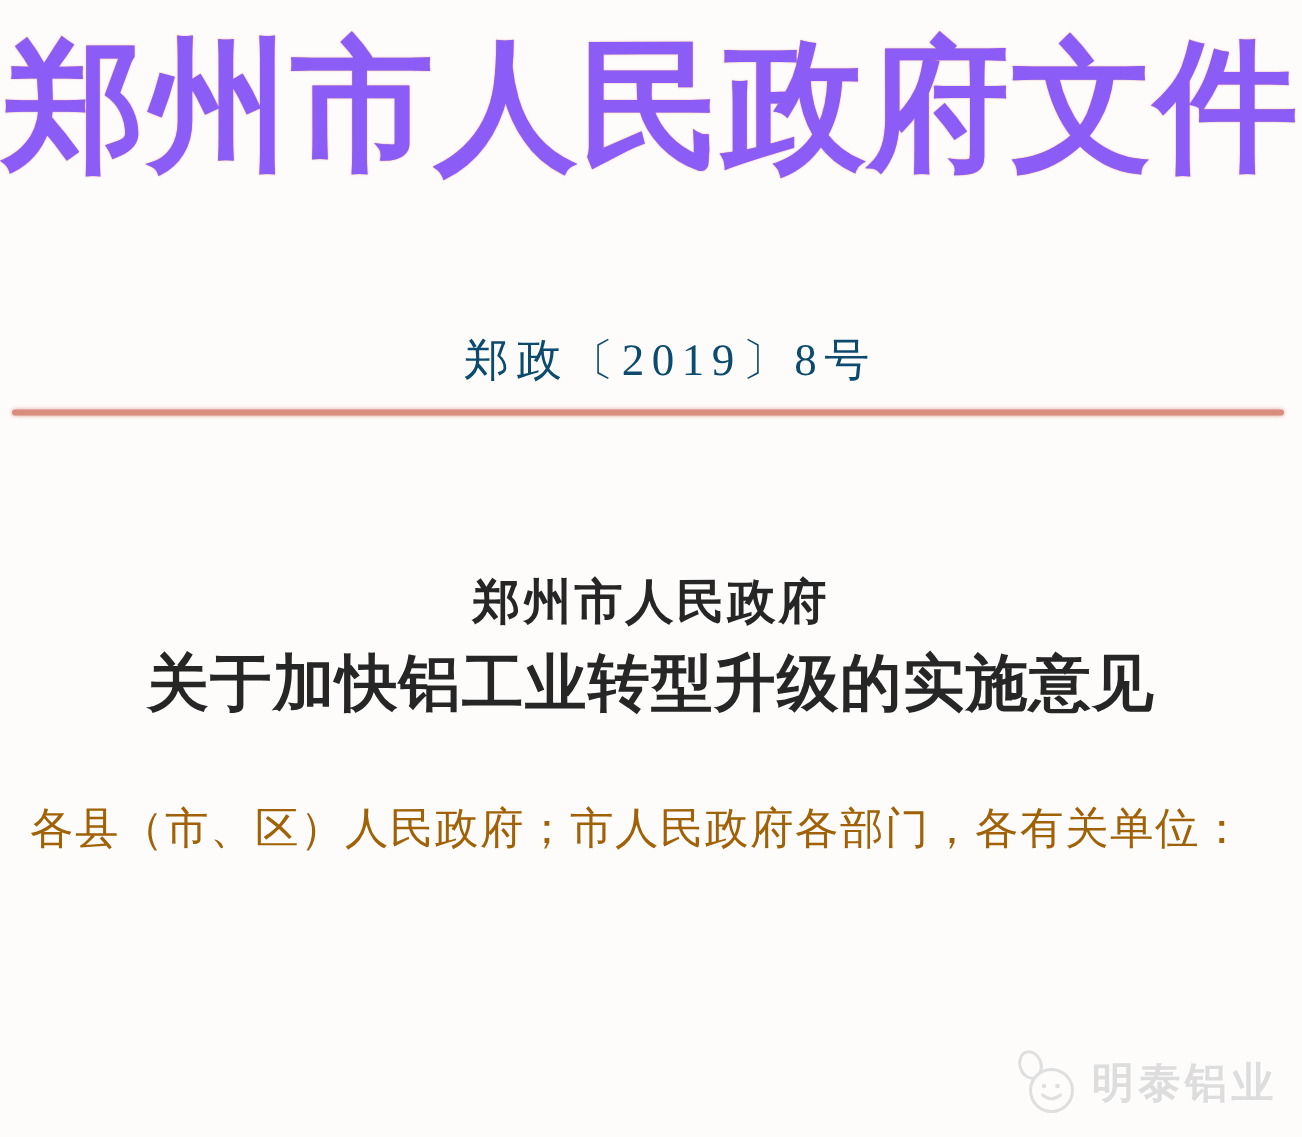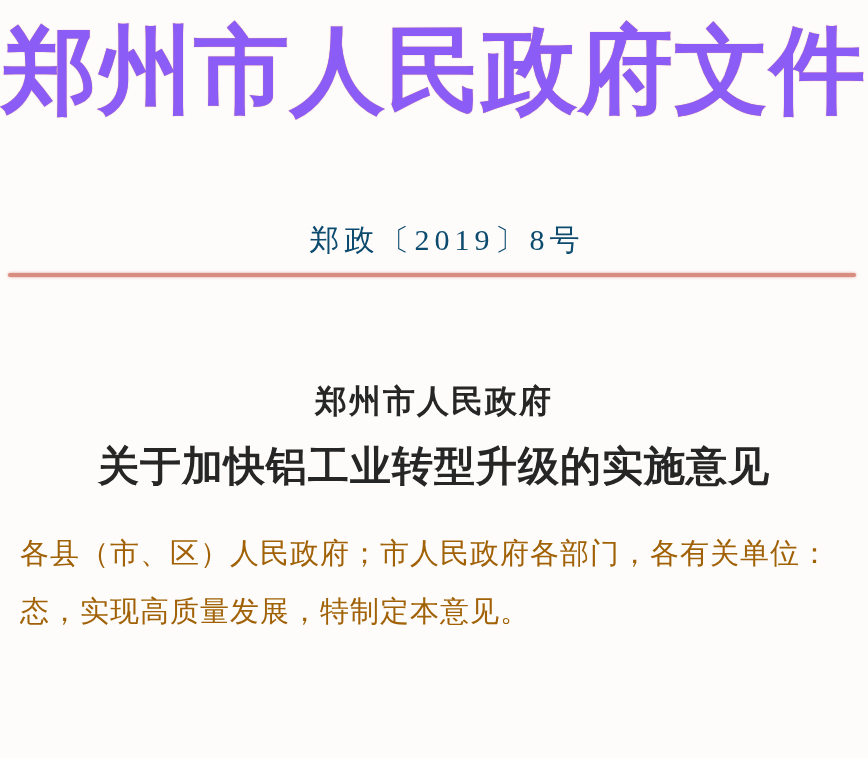--- a/index.html
+++ b/index.html
@@ -55,21 +55,21 @@
     width: 100%;
     text-align: center;
     font-size: 32px;
     font-weight: bold;
     color: #262626;
     letter-spacing: 2px;
     white-space: nowrap;
   }
   .doc-title-line2 {
     position: absolute;
-    top: 439px;
+    top: 428px;
     left: 0;
     width: 100%;
     text-align: center;
     font-size: 41px;
     font-weight: bold;
     color: #262626;
     letter-spacing: 1px;
     white-space: nowrap;
   }
   .body-text {
@@ -114,17 +114,28 @@
   <div class="doc-number">郑政〔2019〕8号</div>
 
   <div class="divider"></div>
 
   <div class="doc-title-line1">郑州市人民政府</div>
 
   <div class="doc-title-line2">关于加快铝工业转型升级的实施意见</div>
 
   <div class="body-text">
     <p>各县（市、区）人民政府；市人民政府各部门，各有关单位：</p>
-    <p>态，实现高质量发展，特制定本意见。</p>
   </div>
 
+  <div class="watermark">
+    <span class="logo-icon">
+      <svg width="44" height="48" viewBox="0 0 44 48" fill="none" xmlns="http://www.w3.org/2000/svg">
+        <ellipse cx="11" cy="12" rx="7" ry="9" transform="rotate(-18 11 12)" stroke="#dedede" stroke-width="2" fill="#fdfcfb"></ellipse>
+        <circle cx="25" cy="29" r="14" stroke="#dedede" stroke-width="2" fill="#fdfcfb"></circle>
+        <circle cx="20" cy="26" r="1.5" fill="#dedede"></circle>
+        <circle cx="29" cy="26" r="1.5" fill="#dedede"></circle>
+        <path d="M19 32 q6 5 12 0" stroke="#dedede" stroke-width="2" fill="none" stroke-linecap="round"></path>
+      </svg>
+    </span>
+    <span class="watermark-text">明泰铝业</span>
+  </div>
 
 </div>
 
 </body></html>

